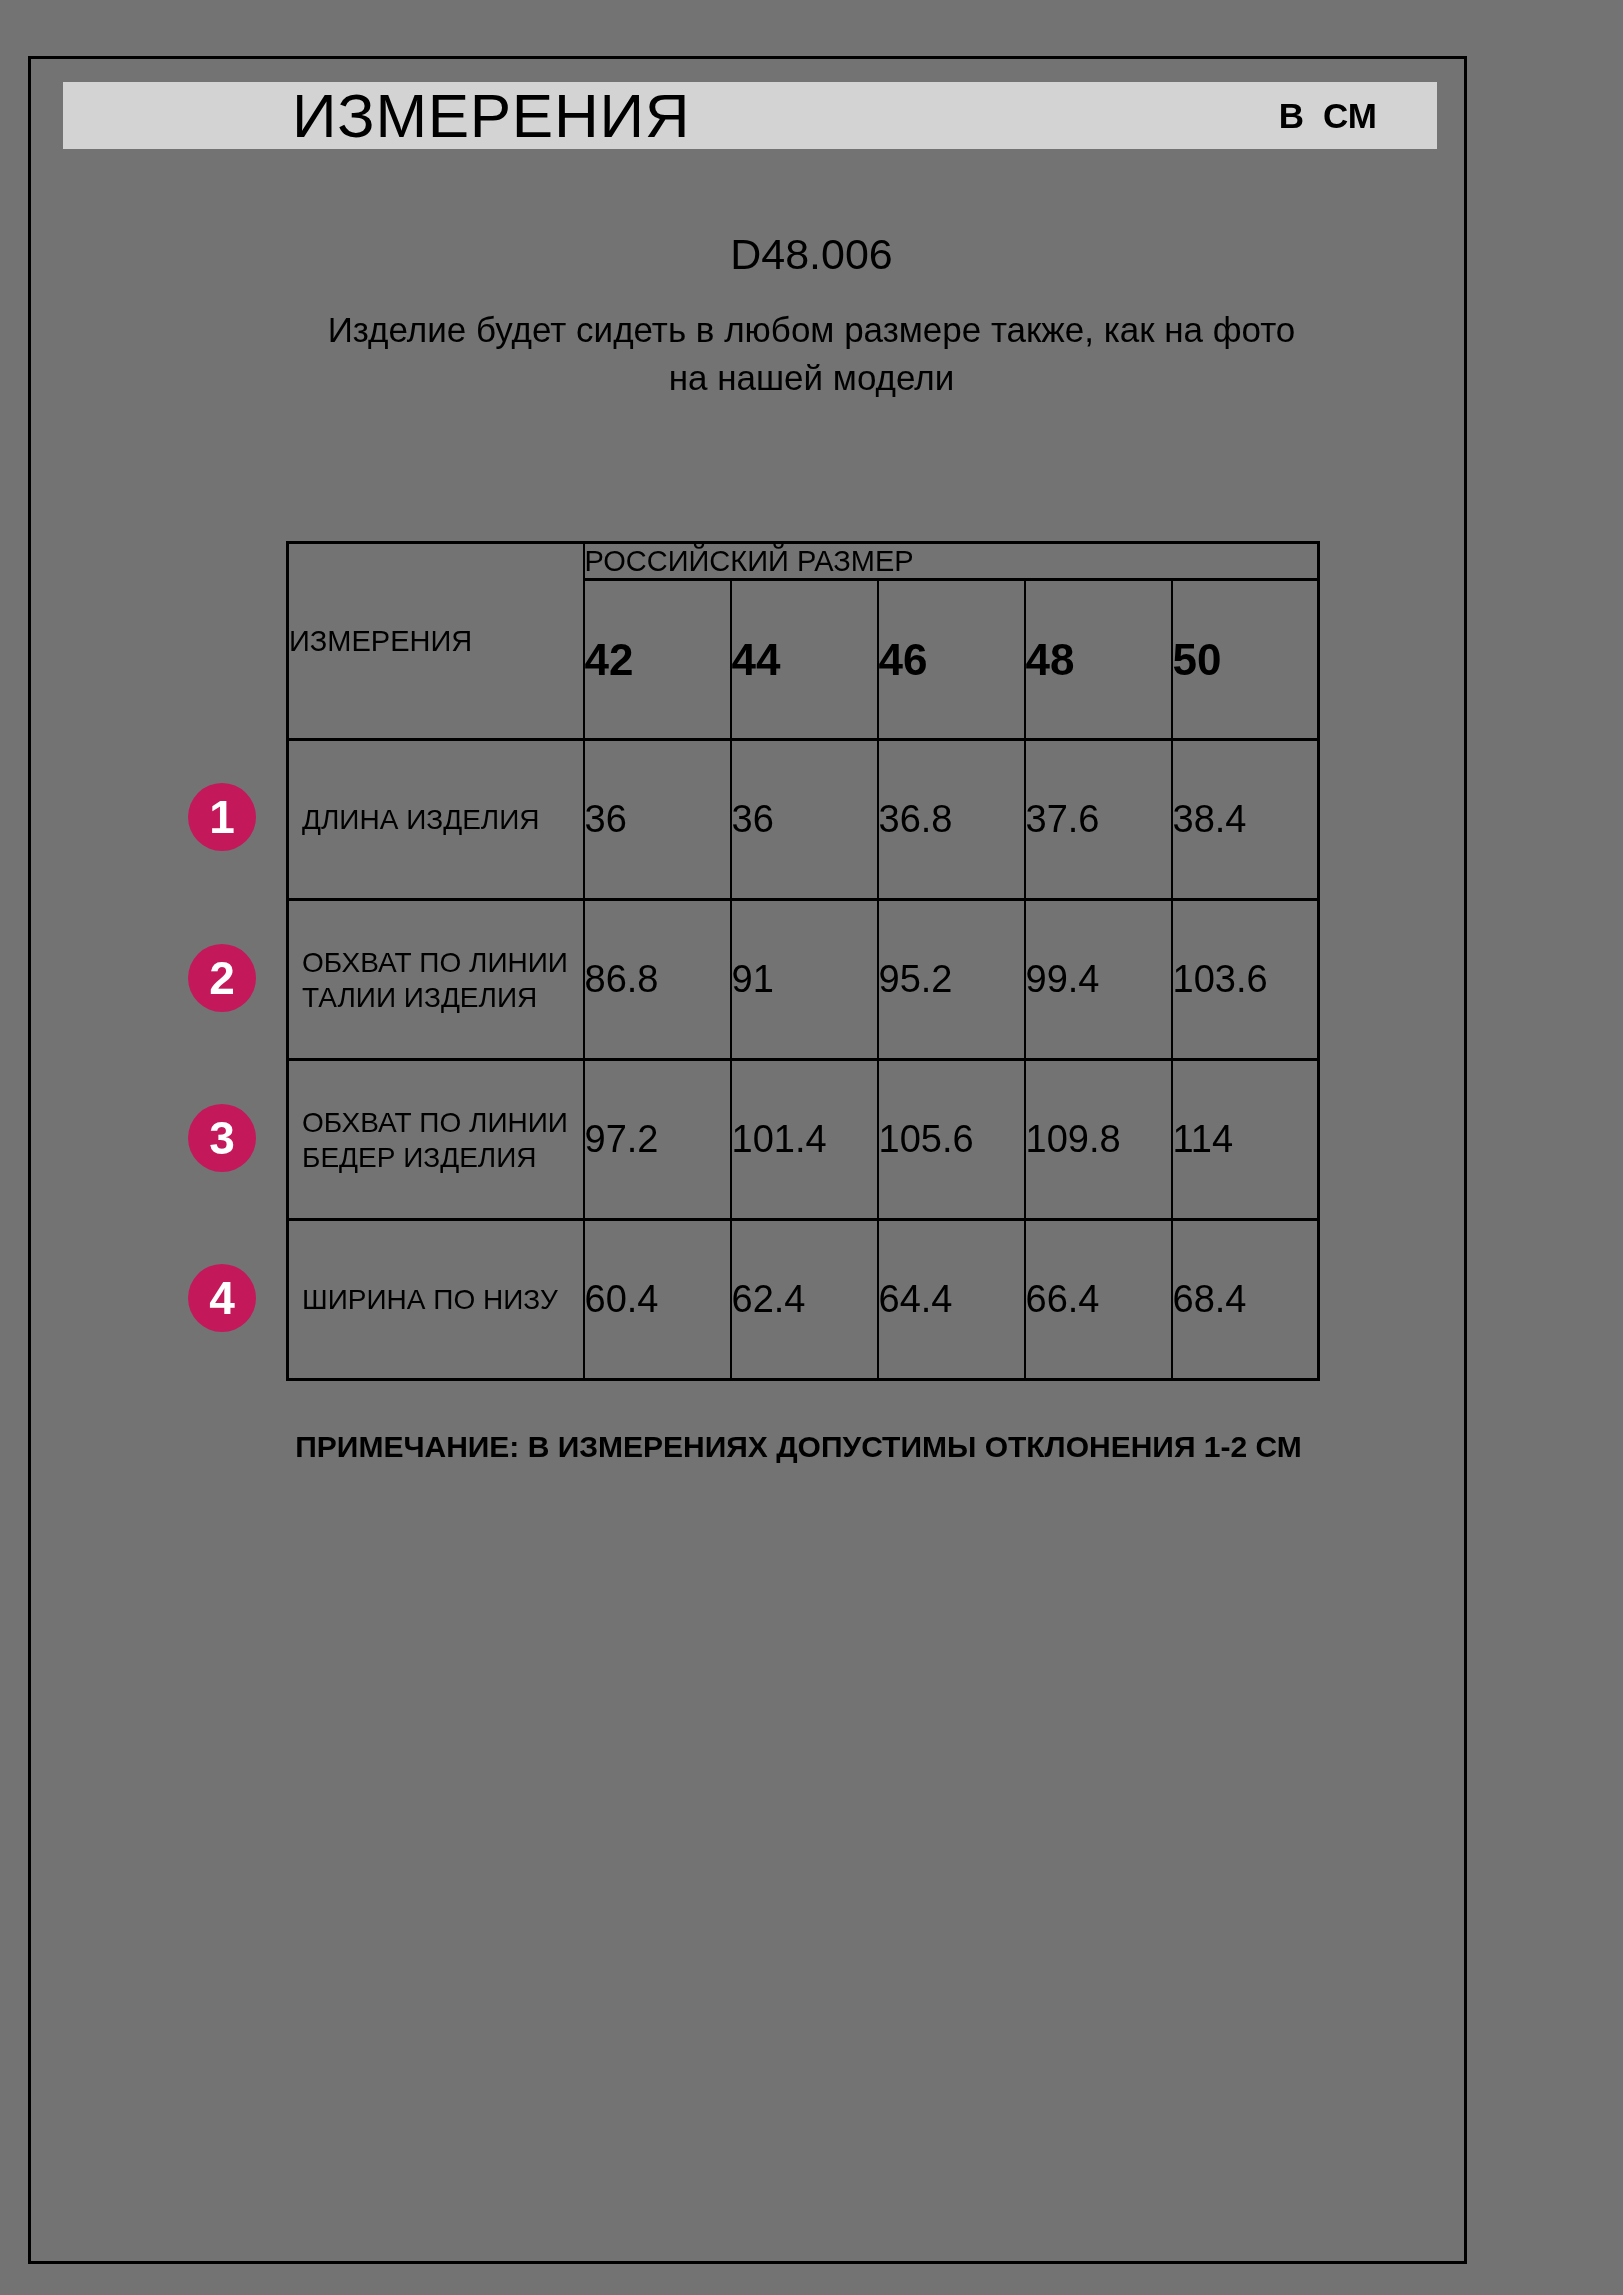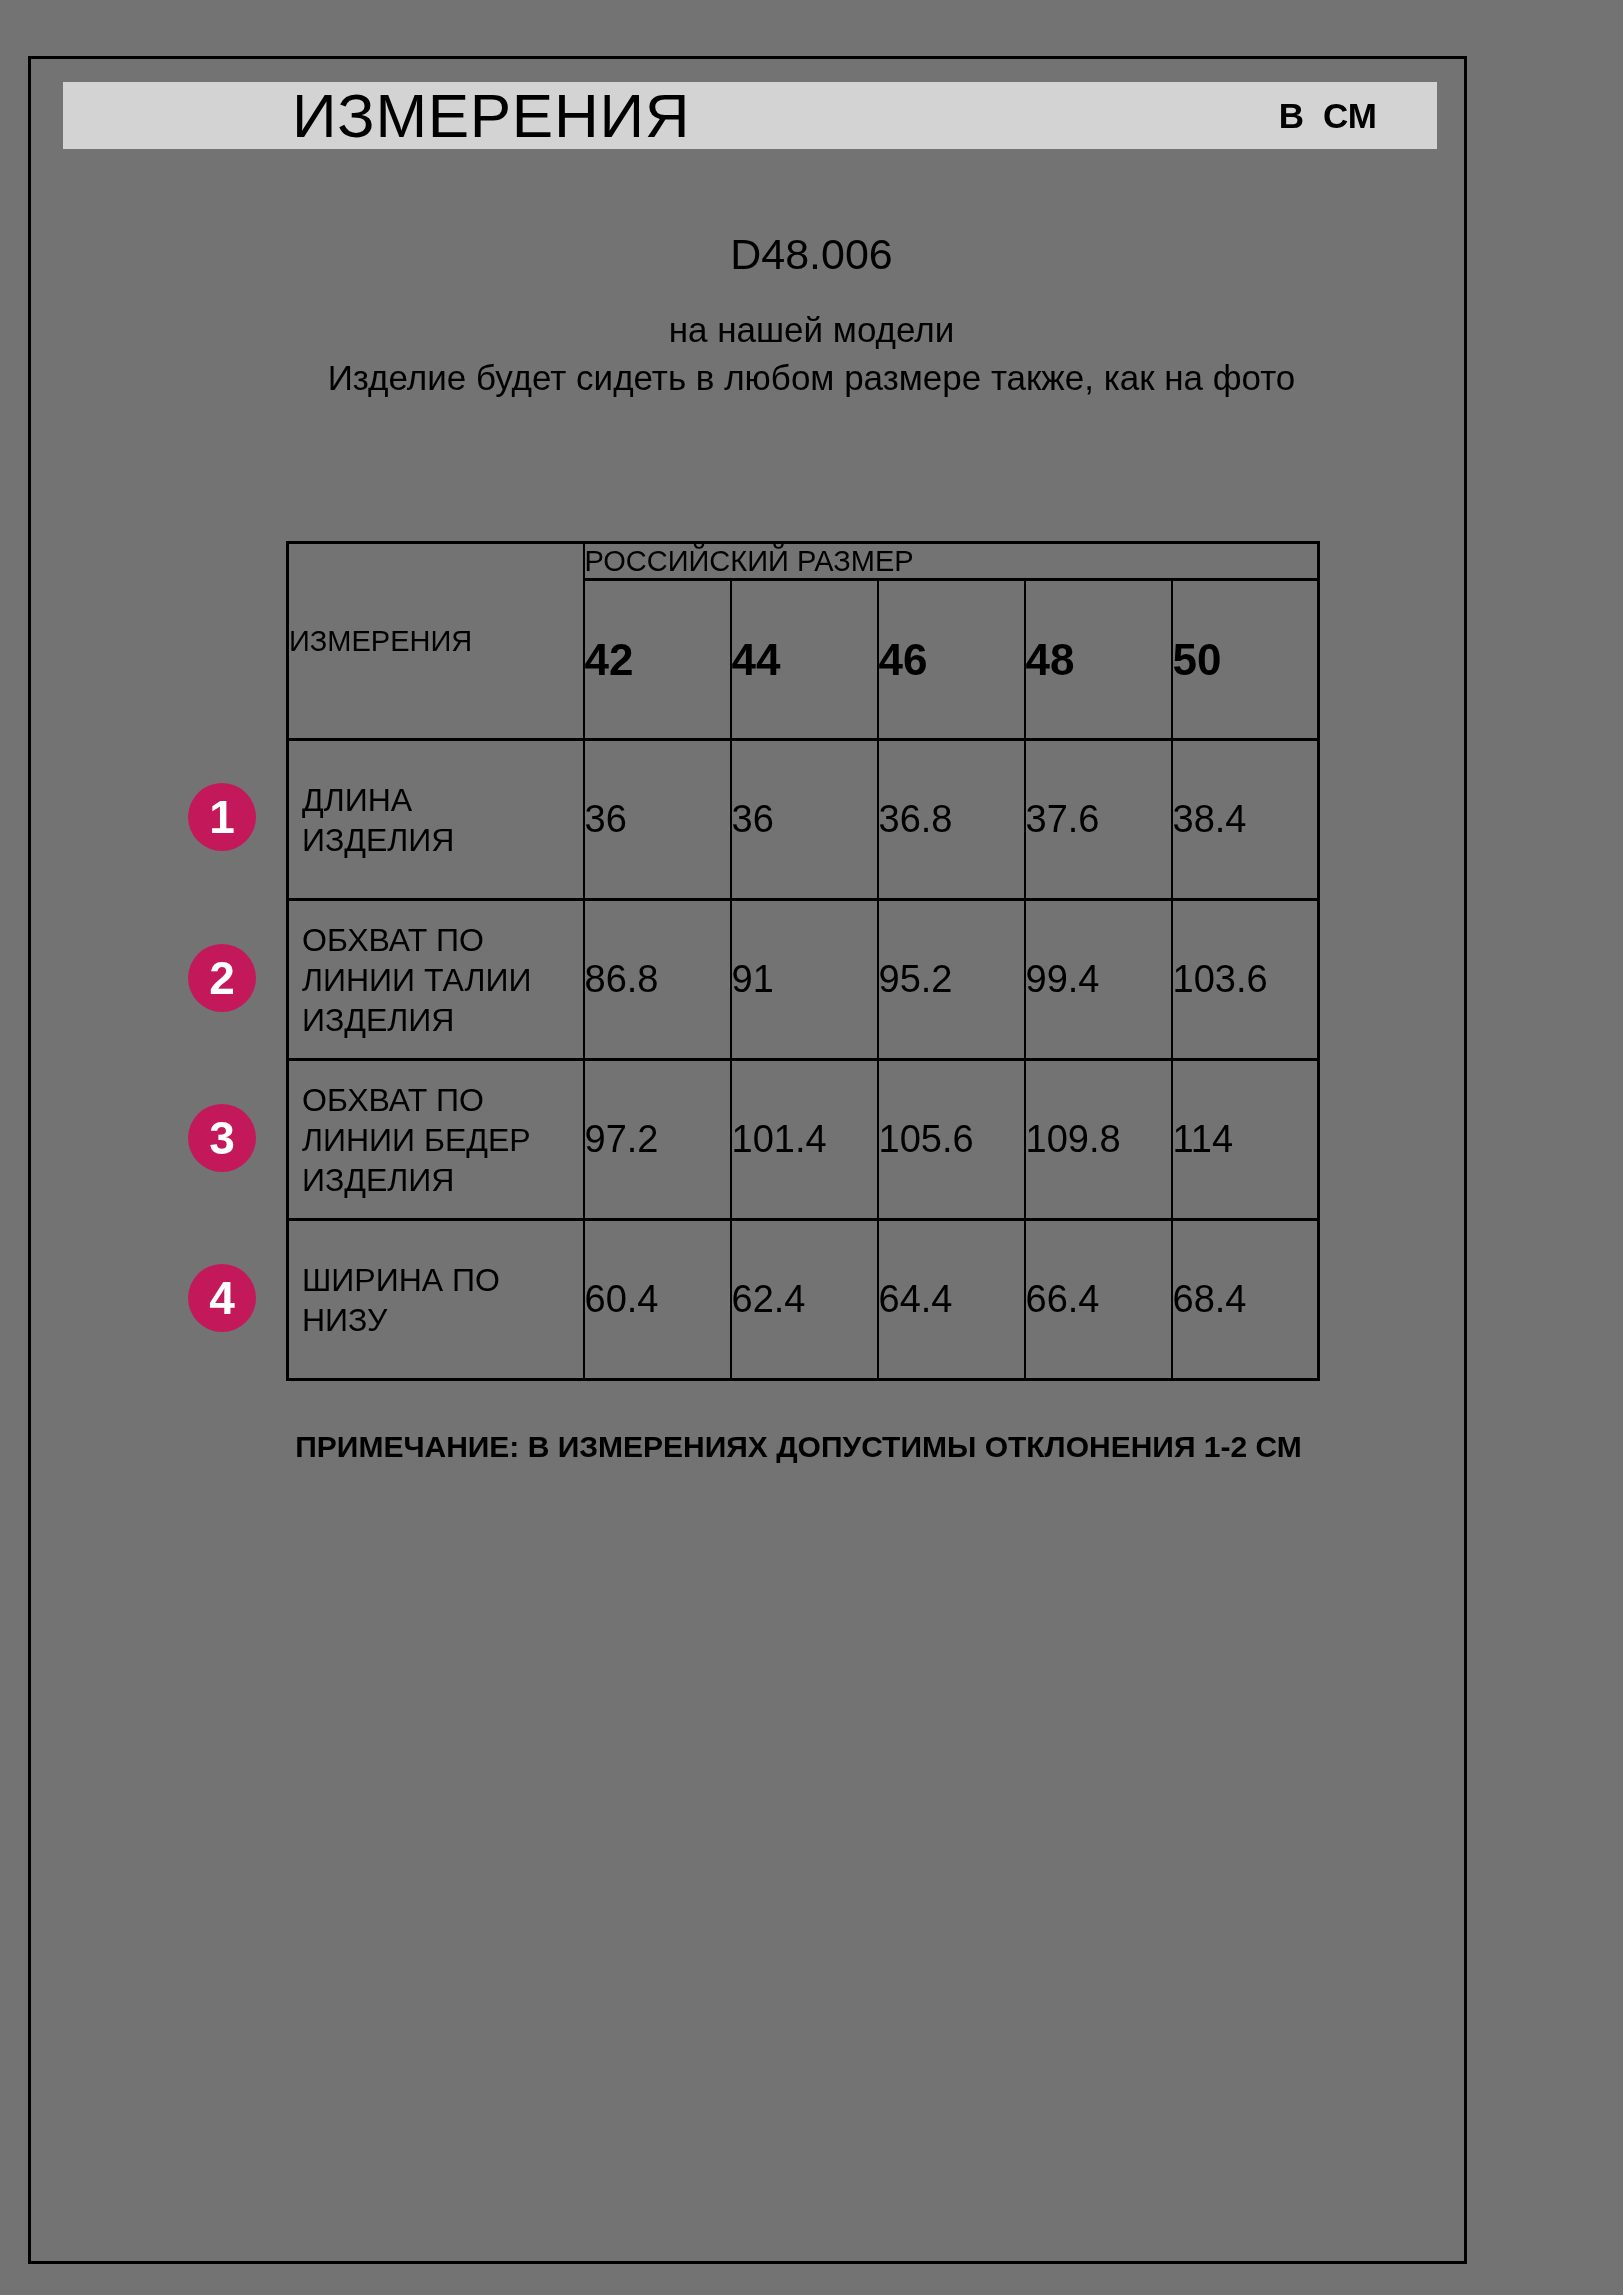--- a/index.html
+++ b/index.html
@@ -69,21 +69,21 @@
     font-size: 44px;
     font-weight: bold;
   }
   .data-row td {
     height: 160px;
     border-top: 3.9px solid #000;
     border-bottom: 3.9px solid #000;
     font-size: 38px;
   }
   .data-row td.row-label {
-    font-size: 32px;
+    font-size: 28px;
     line-height: 1.25;
     padding: 0 13px;
   }
   .num-badge {
     position: absolute;
     left: 188px;
     width: 68px; height: 68px;
     border-radius: 50%;
     color: #fff;
     font-size: 46px;
@@ -113,22 +113,22 @@
   <div class="page-border"></div>
 
   <div class="header-bar" style="background: rgb(211, 211, 211);">
     <span class="header-word-1">ИЗМЕРЕНИЯ</span>
     <span class="header-unit">В СМ</span>
   </div>
 
   <div class="product-code">D48.006</div>
 
   <div class="product-note">
+    <span>Изделие будет сидеть в любом размере также, как на фото</span>
     <span>на нашей модели</span>
-    <span>Изделие будет сидеть в любом размере также, как на фото</span>
   </div>
 
   <table class="size-table">
     <tbody>
         <tr>
       <td class="col-label measure-head" rowspan="2">ИЗМЕРЕНИЯ</td>
       <td class="group-head" colspan="5">РОССИЙСКИЙ РАЗМЕР</td>
     </tr>
     <tr>
       <td class="col-size size-head">42</td>

